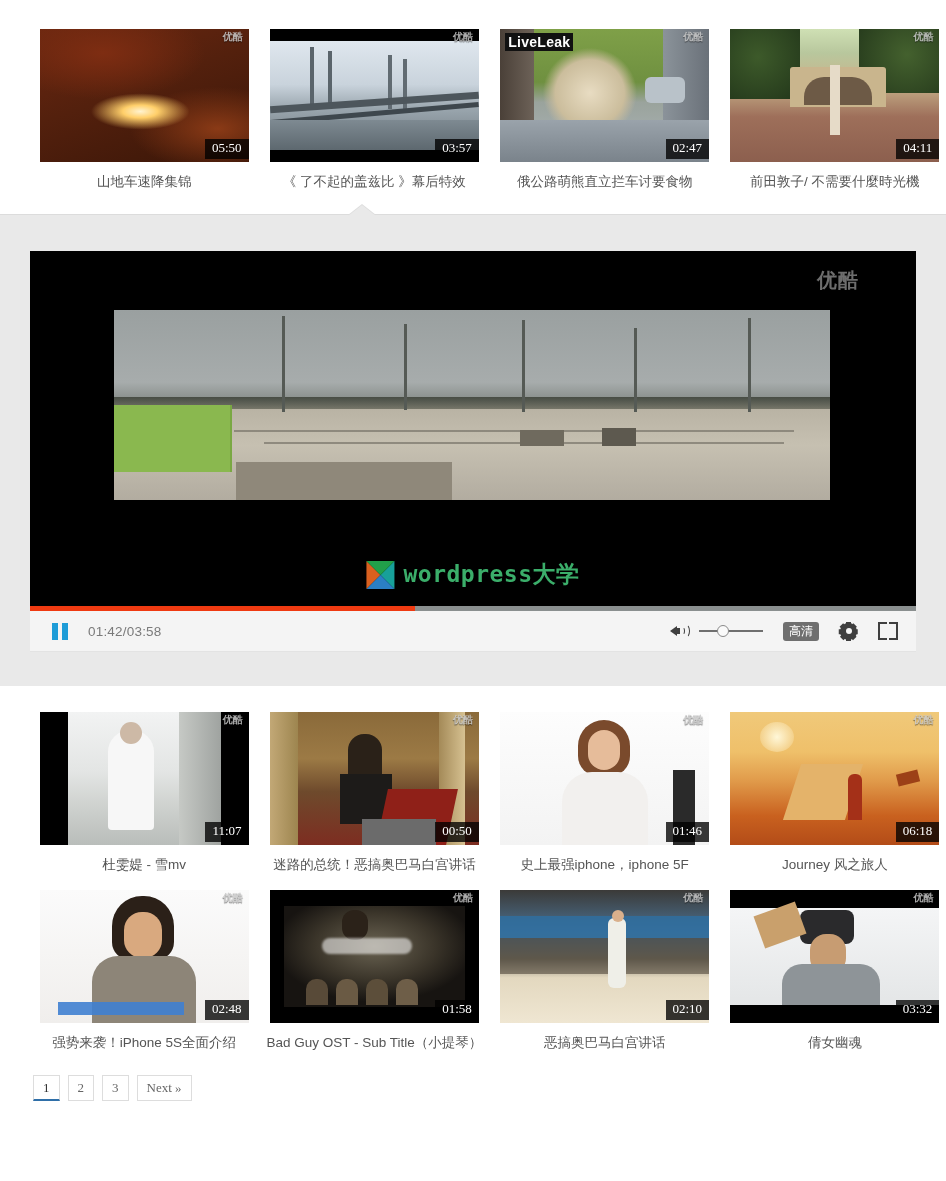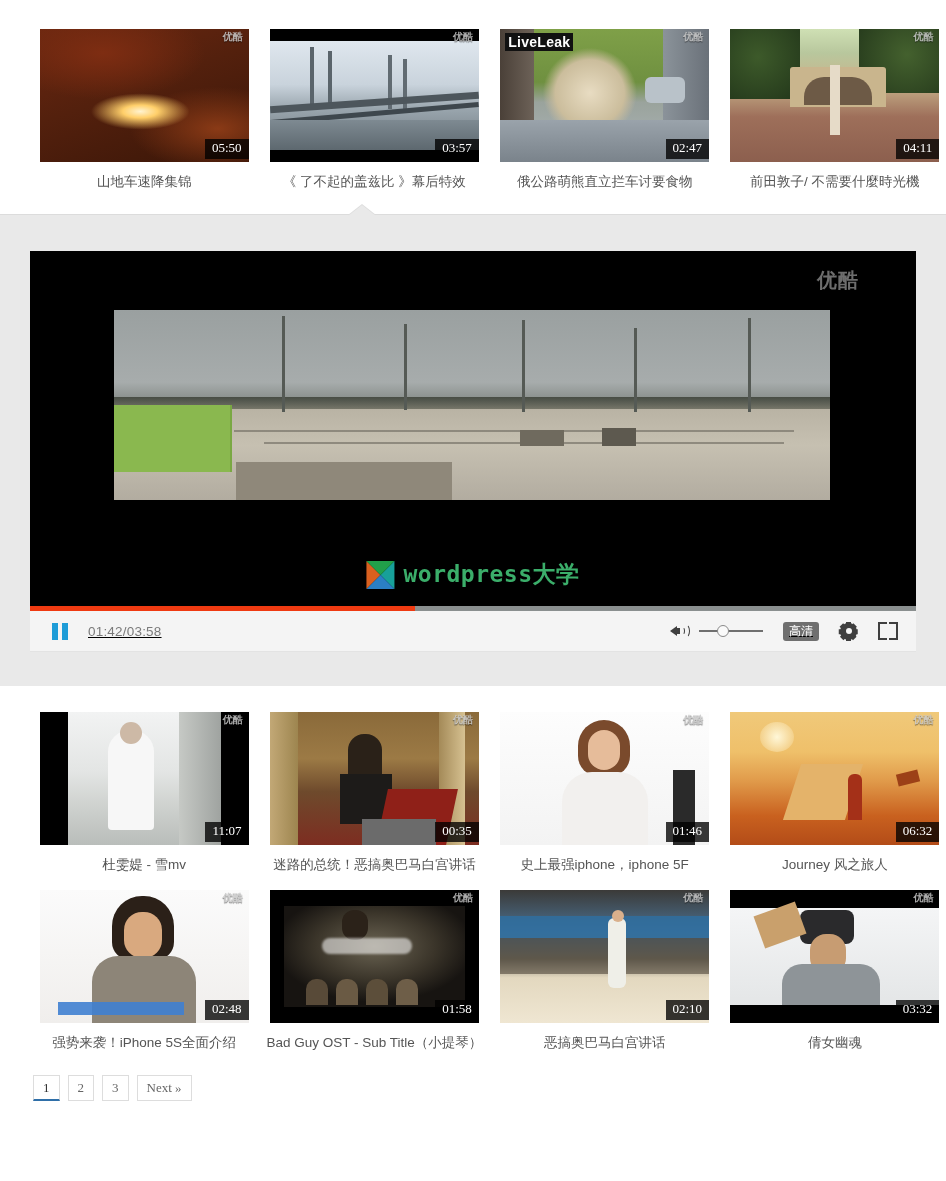--- a/index.html
+++ b/index.html
@@ -157,21 +157,20 @@
     background: #8a8f8f;
   }
   .progress-fill { position: absolute; left:0; top:0; bottom:0; width: 43.5%; background: #ef3a11; }
 
   .controls {
     width: 886px; height: 41px;
     background: #f4f4f4;
     display: flex; align-items: center;
     padding: 0 18px 0 22px;
     border-bottom: 1px solid #e3e3e3;
-    text-decoration: underline;
   }
   .ctl-left { display:flex; align-items:center; gap: 20px; }
   .pause-btn { display:flex; gap:4px; cursor:pointer; }
   .pause-btn b { display:block; width: 6px; height: 17px; background: #1e9cd7; }
   .time-text { color:#7a7a7a; font-size: 13.5px; font-family: "Liberation Sans", sans-serif; letter-spacing: .2px; }
   .ctl-right { margin-left:auto; display:flex; align-items:center; gap: 20px; }
   .vol-wrap { display:flex; align-items:center; gap:9px; }
   .vol-ico { width:20px; height:18px; position:relative; }
   .vol-ico .spk { position:absolute; left:0; top:4px; width:0; height:0;
       border-top:5px solid transparent; border-bottom:5px solid transparent; border-right:7px solid #3f3f3f; }
@@ -397,21 +396,21 @@
         <div class="thumb-img" style="background:linear-gradient(to bottom,#8a6a3a 0%,#9c7a45 35%,#6e4a2c 60%,#7d2d21 100%);"></div>
         <div class="art">
           <div class="pillar" style="left:0;top:0;width:28px;height:133px;background:linear-gradient(to right,#c2a876,#9d854f);"></div>
           <div class="pillar" style="right:14px;top:0;width:26px;height:133px;background:linear-gradient(to left,#d6c191,#a48a58);"></div>
           <div class="pillar" style="left:78px;top:22px;width:34px;height:46px;border-radius:16px 16px 0 0;background:#2a2118;"></div>
           <div class="pillar" style="left:70px;top:62px;width:52px;height:50px;background:#1d1b19;"></div>
           <div class="pillar" style="left:112px;bottom:0;width:70px;height:56px;background:#8f2018;transform:skewX(-12deg);"></div>
           <div class="pillar" style="left:92px;bottom:0;width:74px;height:26px;background:#6b6b6b;"></div>
         </div>
         <div class="yk-mark">优酷</div>
-        <div class="duration">00:35</div>
+        <div class="duration">00:50</div>
       </div>
       <div class="vtitle">迷路的总统！恶搞奥巴马白宫讲话</div>
     </div>
 
     <div class="grid-cell">
       <div class="thumb-wrap">
         <div class="thumb-img" style="background:linear-gradient(to bottom,#fdfdfd,#f3f3f3);"></div>
         <div class="art">
           <div class="pillar" style="left:78px;top:8px;width:52px;height:56px;border-radius:26px 26px 20px 20px;background:#7a4a2c;"></div>
           <div class="pillar" style="left:88px;top:18px;width:32px;height:40px;border-radius:16px;background:#e6bc9a;"></div>
@@ -427,21 +426,21 @@
     <div class="grid-cell">
       <div class="thumb-wrap">
         <div class="thumb-img" style="background:linear-gradient(to bottom,#f0c97a 0%,#efc06a 30%,#e09a4a 52%,#c9611f 78%,#b34c18 100%);"></div>
         <div class="art">
           <div class="pillar" style="left:30px;top:10px;width:34px;height:30px;border-radius:50%;background:radial-gradient(circle,#fff7d8,rgba(255,247,216,0));"></div>
           <div class="pillar" style="left:62px;top:52px;width:62px;height:56px;background:#e4b36a;transform:skewX(-18deg);"></div>
           <div class="pillar" style="left:118px;top:62px;width:14px;height:46px;background:#a43018;border-radius:6px 6px 0 0;"></div>
           <div class="pillar" style="right:20px;top:60px;width:22px;height:12px;background:#9c4017;transform:rotate(-14deg);"></div>
         </div>
         <div class="yk-mark">优酷</div>
-        <div class="duration">06:32</div>
+        <div class="duration">06:18</div>
       </div>
       <div class="vtitle">Journey 风之旅人</div>
     </div>
 
   </div>
 
   <div class="grid grid-row3">
 
     <div class="grid-cell">
       <div class="thumb-wrap">

